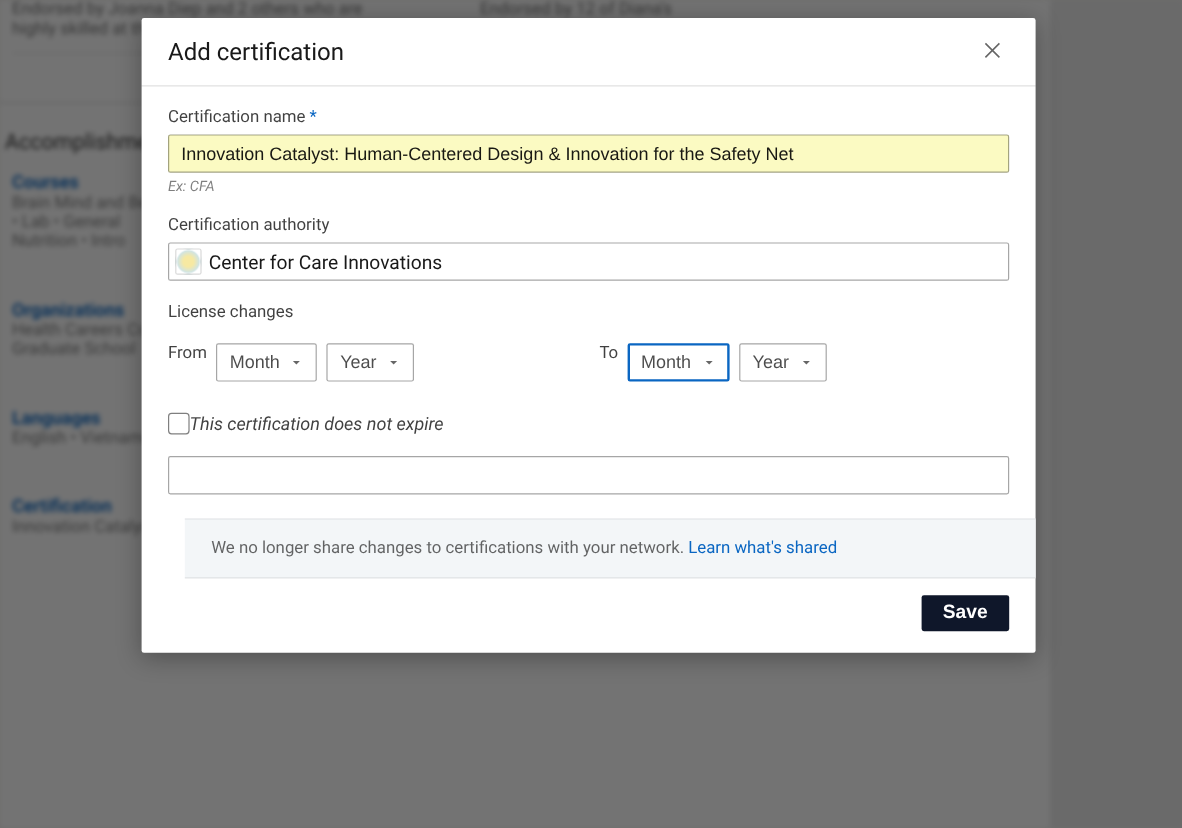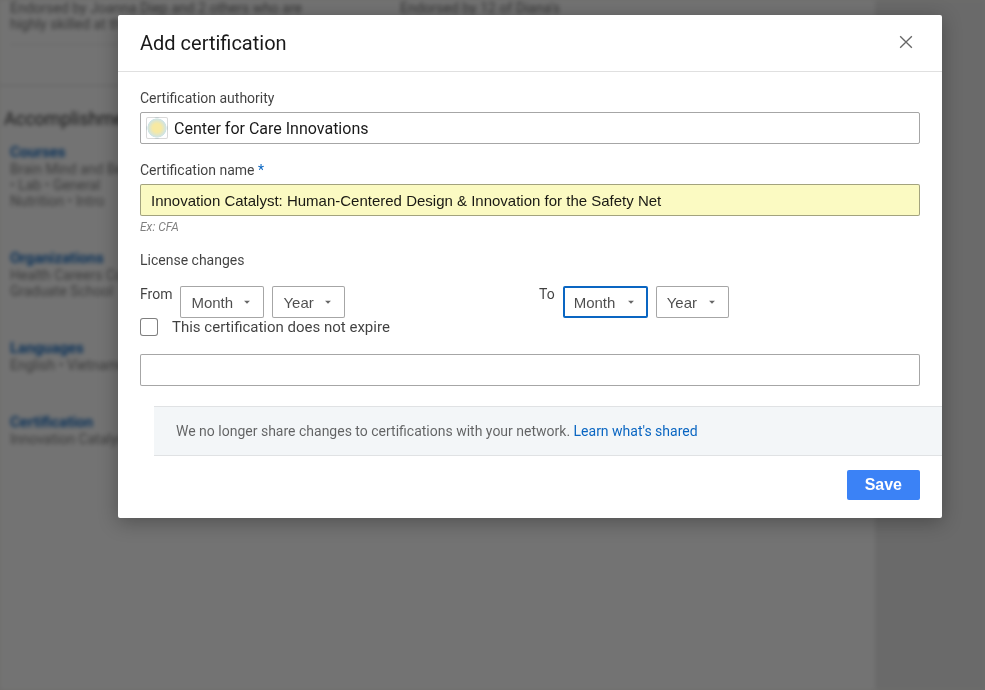--- a/index.html
+++ b/index.html
@@ -56,21 +56,21 @@
     position:absolute;
     inset:0;
     background: rgba(0,0,0,0.55);
   }
 
   
   .modal {
     position:absolute;
     top:15px;
     left:118px;
-    width:824px;
+    width:745px;
     background:#fff;
     border-radius:2px;
     box-shadow: 0 4px 20px rgba(0,0,0,0.3);
     display:flex;
     flex-direction:column;
   }
 
   .modal-header {
     display:flex;
     align-items:center;
@@ -188,22 +188,22 @@
     top:50%;
     transform:translateY(-50%);
     pointer-events:none;
     color: rgba(0,0,0,0.6);
   }
   .chevron svg { width:14px; height:14px; display:block;}
 
   .checkbox-row {
     display:flex;
     align-items:center;
-    gap:14px;
-    margin: 0 0 18px 0;
+    margin: 26px 0 18px 0;
+    font-style: italic;
   }
   .checkbox {
     width:18px;
     height:18px;
     border:1px solid rgba(0,0,0,0.5);
     border-radius:3px;
     background:#fff;
     cursor:pointer;
   }
   .checkbox-label {
@@ -224,21 +224,21 @@
     color:#0a66c2;
     text-decoration:none;
   }
 
   .modal-footer {
     display:flex;
     justify-content:flex-end;
     padding:14px 22px 18px 22px;
   }
   .save-btn {
-    background:#3b82f6;
+    background:#0f172a;
     color:#fff;
     border:none;
     border-radius:2px;
     font-size:16px;
     font-weight:600;
     padding:6px 18px;
     cursor:pointer;
   }
 </style>
 </head>
@@ -290,34 +290,34 @@
         <svg viewBox="0 0 24 24" fill="none" stroke="currentColor" stroke-width="1.6">
             <path d="M5 5 L19 19 M19 5 L5 19"></path>
           </svg>
       </span>
     </button>
   </div>
 
   <div class="modal-body">
 
     <div class="field-group">
-      <label class="field-label">Certification authority</label>
-      <div class="authority-wrap">
-        <div class="authority-icon"></div>
-        <span class="authority-text">Center for Care Innovations</span>
-      </div>
-    </div>
-
-    <div class="field-group">
       <label class="field-label">
         <span>Certification name</span>
         <span class="required-star"> *</span>
       </label>
       <input class="text-input highlight" type="text" value="Innovation Catalyst: Human-Centered Design &amp; Innovation for the Safety Net" style="">
       <div class="hint-text">Ex: CFA</div>
+    </div>
+
+    <div class="field-group">
+      <label class="field-label">Certification authority</label>
+      <div class="authority-wrap">
+        <div class="authority-icon"></div>
+        <span class="authority-text">Center for Care Innovations</span>
+      </div>
     </div>
 
     <div class="field-group">
       <label class="field-label">License changes</label>
     </div>
 
     <div class="two-col">
       <div class="col">
         <label class="field-label">From</label>
         <div class="select-wrap">

